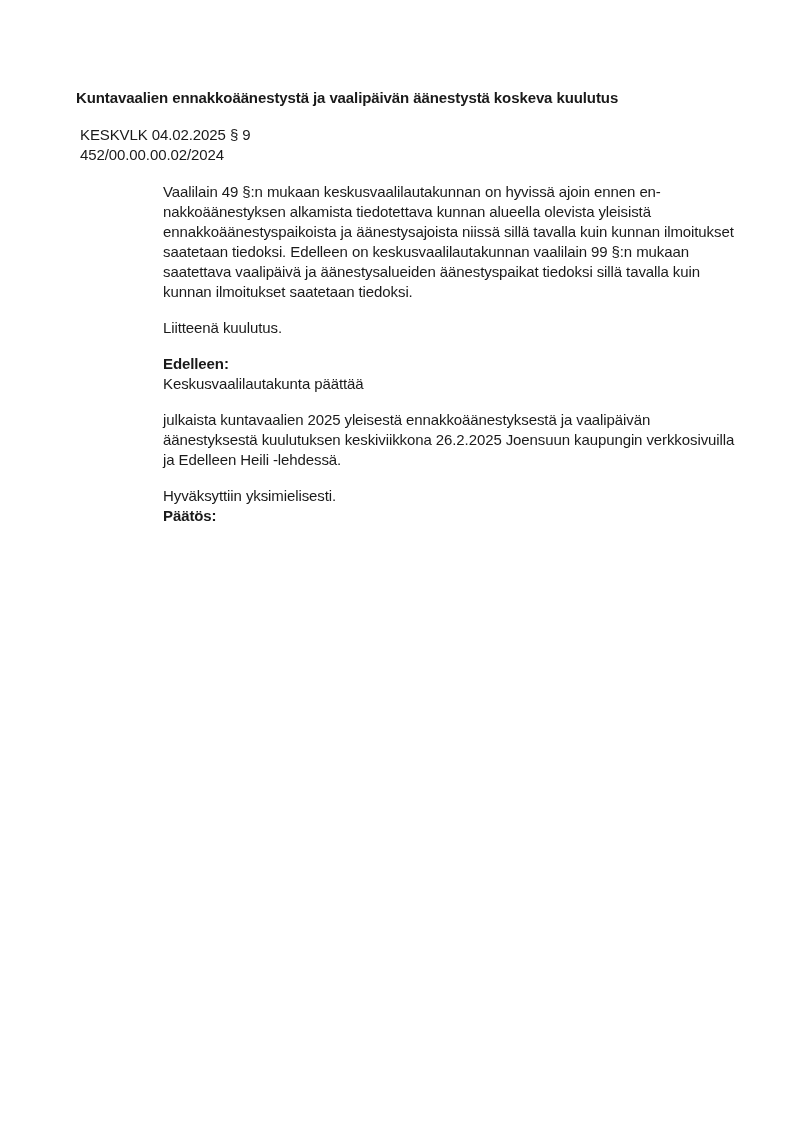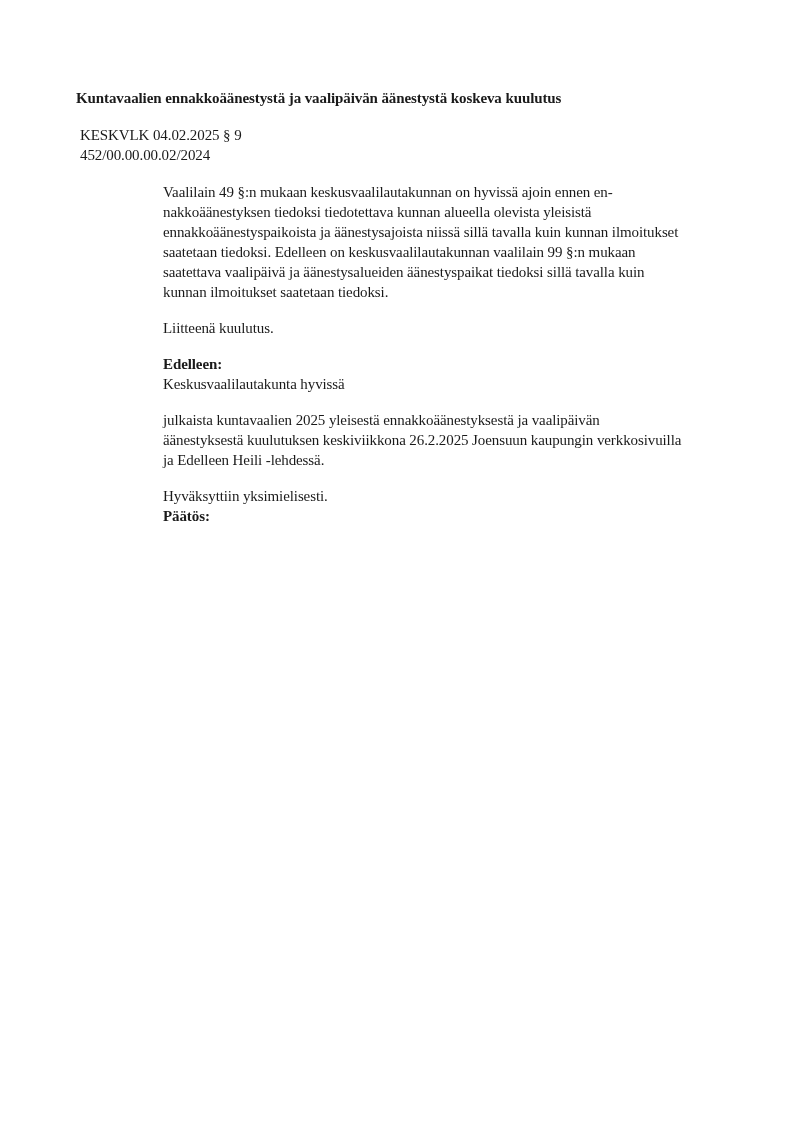--- a/index.html
+++ b/index.html
@@ -8,21 +8,21 @@
     padding: 0;
     background: #ffffff;
   }
   .page {
     position: relative;
     width: 794px;
     height: 1122px;
     box-sizing: border-box;
     background: #ffffff;
     color: #1a1a1a;
-    font-family: Liberation Serif, serif;
+    font-family: Liberation Sans, sans-serif;
     font-size: 15px;
     line-height: 20px;
     letter-spacing: -0.1px;
     padding: 88px 50px 0 76px;
     overflow: hidden;
   }
   .doc-title {
     font-size: 15px;
     font-weight: bold;
     margin: 0 0 17px 0;
@@ -57,34 +57,34 @@
 
   <div class="meta">
     <div>KESKVLK 04.02.2025 § 9</div>
     <div>452/00.00.00.02/2024</div>
   </div>
 
   <div class="body-block">
 
     <div class="para">
       <div class="line">Vaalilain 49 §:n mukaan keskusvaalilautakunnan on hyvissä ajoin ennen en-</div>
-      <div class="line">nakkoäänestyksen tiedoksi tiedotettava kunnan alueella olevista yleisistä</div>
+      <div class="line">nakkoäänestyksen alkamista tiedotettava kunnan alueella olevista yleisistä</div>
       <div class="line">ennakkoäänestyspaikoista ja äänestysajoista niissä sillä tavalla kuin kunnan ilmoitukset</div>
       <div class="line">saatetaan tiedoksi. Edelleen on keskusvaalilautakunnan vaalilain 99 §:n mukaan</div>
       <div class="line">saatettava vaalipäivä ja äänestysalueiden äänestyspaikat tiedoksi sillä tavalla kuin</div>
       <div class="line">kunnan ilmoitukset saatetaan tiedoksi.</div>
     </div>
 
     <div class="para">
       <div class="line">Liitteenä kuulutus.</div>
     </div>
 
     <div class="para">
       <div class="line heading">Edelleen:</div>
-      <div class="line">Keskusvaalilautakunta hyvissä</div>
+      <div class="line">Keskusvaalilautakunta päättää</div>
     </div>
 
     <div class="para">
       <div class="line">julkaista kuntavaalien 2025 yleisestä ennakkoäänestyksestä ja vaalipäivän</div>
       <div class="line">äänestyksestä kuulutuksen keskiviikkona 26.2.2025 Joensuun kaupungin verkkosivuilla</div>
       <div class="line">ja Edelleen Heili -lehdessä.</div>
     </div>
 
     <div class="para">
       <div class="line">Hyväksyttiin yksimielisesti.</div>

